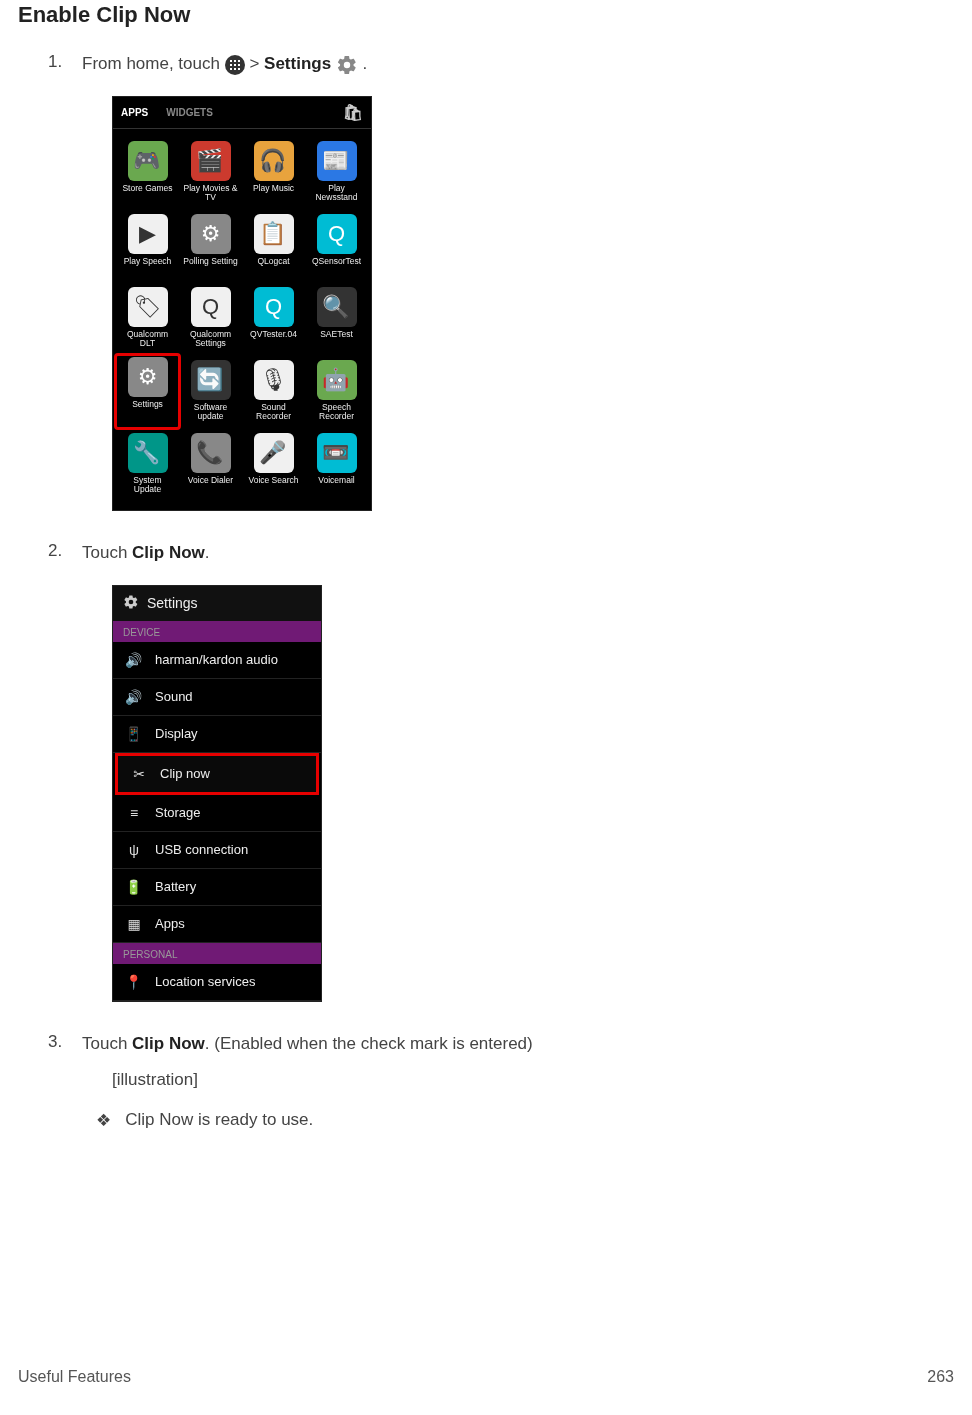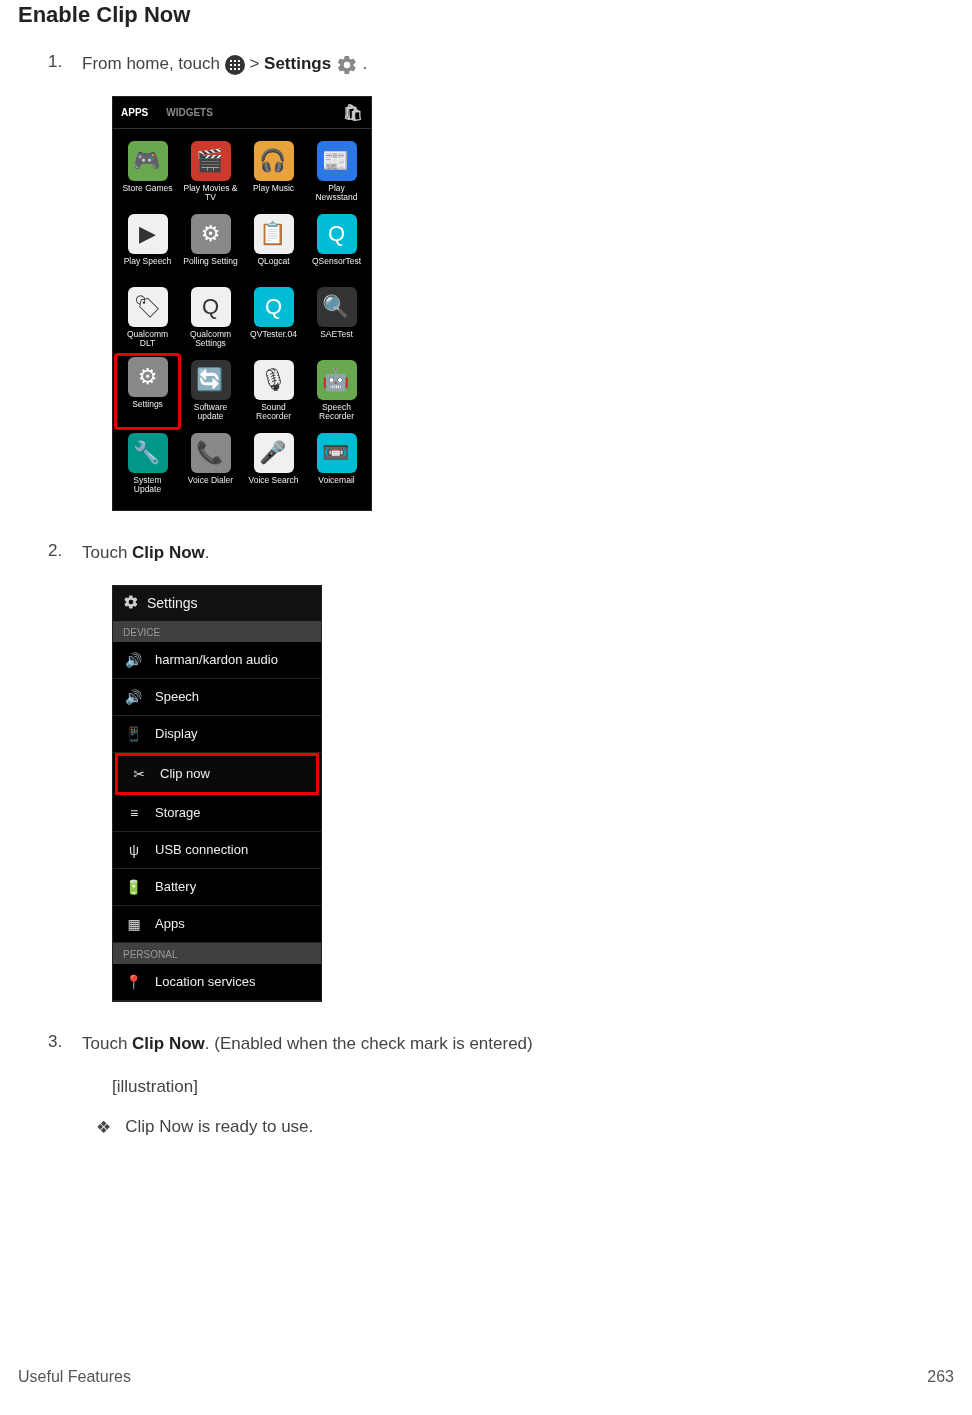--- a/index.html
+++ b/index.html
@@ -116,21 +116,21 @@
     padding: 8px 10px;
     font-size: 14px;
     color: #eee;
     background: #111;
   }
   .ss2-header .gico { margin-right: 8px; }
   .ss2-cat {
     font-size: 10px;
     color: #999;
     padding: 6px 10px 4px 10px;
-    background: #404040;
+    background: #701a75;
   }
   .ss2-item {
     display: flex;
     align-items: center;
     padding: 10px 12px;
     border-bottom: 1px solid #222;
     font-size: 13px;
     color: #eee;
   }
   .ss2-item .it-ico {
@@ -139,21 +139,21 @@
     text-align: center;
     color: #ddd;
     font-size: 14px;
   }
   .ss2-hl {
     border: 3px solid #e60000;
     margin: 0 2px;
     background: #0a0a0a;
   }
 
-  .sub-indent { margin-left: 64px; font-size: 17px; color: #444; margin-top: 22px; }
+  .sub-indent { margin-left: 64px; font-size: 17px; color: #444; margin-top: 15px; }
   .bullet-line { margin-left: 48px; margin-top: 20px; font-size: 17px; color: #444; display: flex; }
   .bullet-sym { margin-right: 14px; }
 
   .footer {
     position: absolute;
     bottom: 29px;
     left: 18px; right: 18px;
     display: flex;
     justify-content: space-between;
     font-size: 16px;
@@ -304,21 +304,21 @@
         <span>Settings</span>
       </div>
       <div class="ss2-cat">DEVICE</div>
       <div id="settings-list">
           <div class="ss2-item">
             <span class="it-ico">🔊</span>
             <span>harman/kardon audio</span>
           </div>
           <div class="ss2-item">
             <span class="it-ico">🔊</span>
-            <span>Speech</span>
+            <span>Sound</span>
           </div>
           <div class="ss2-item">
             <span class="it-ico">📱</span>
             <span>Display</span>
           </div>
           <div class="ss2-item ss2-hl">
             <span class="it-ico">✂</span>
             <span>Clip now</span>
           </div>
           <div class="ss2-item">

